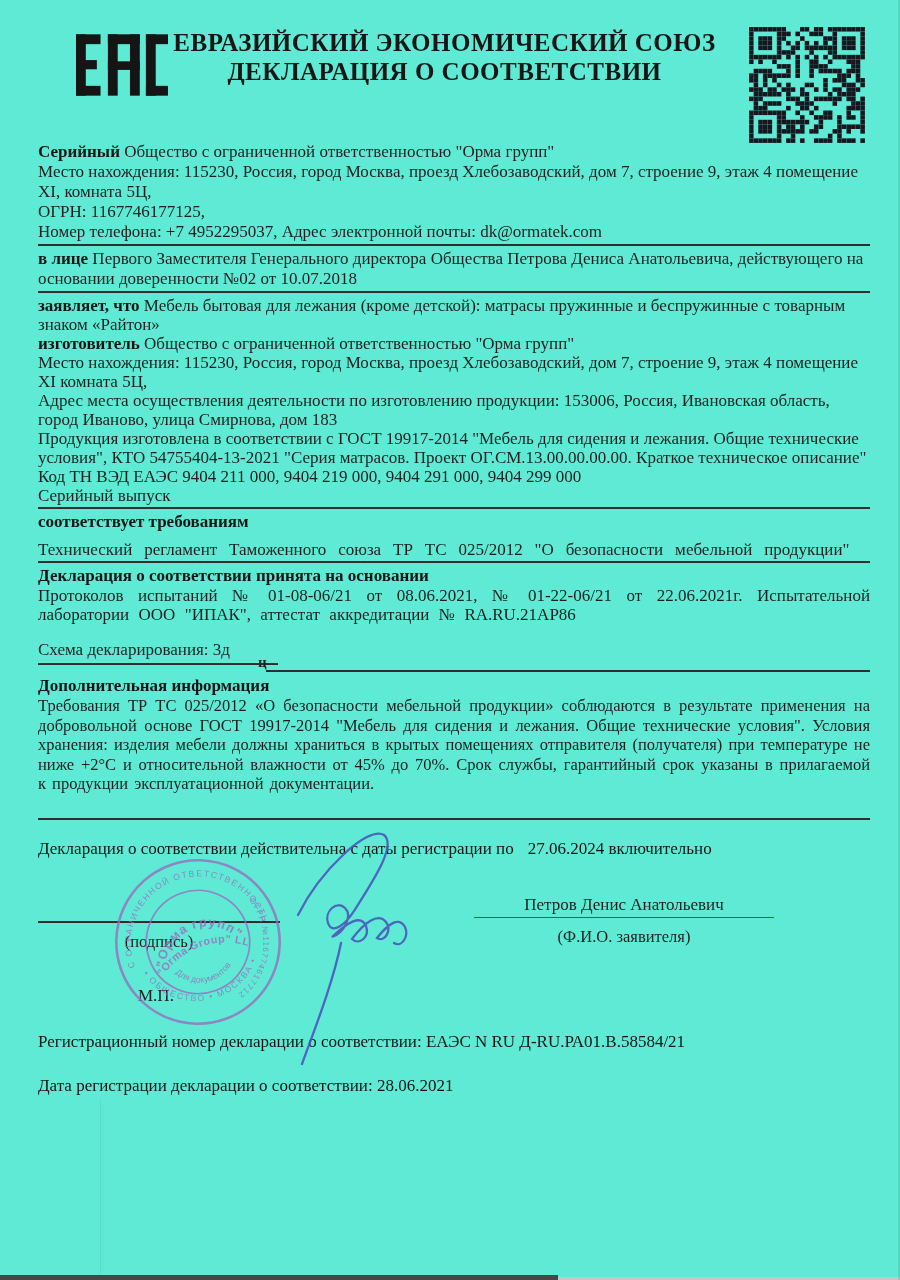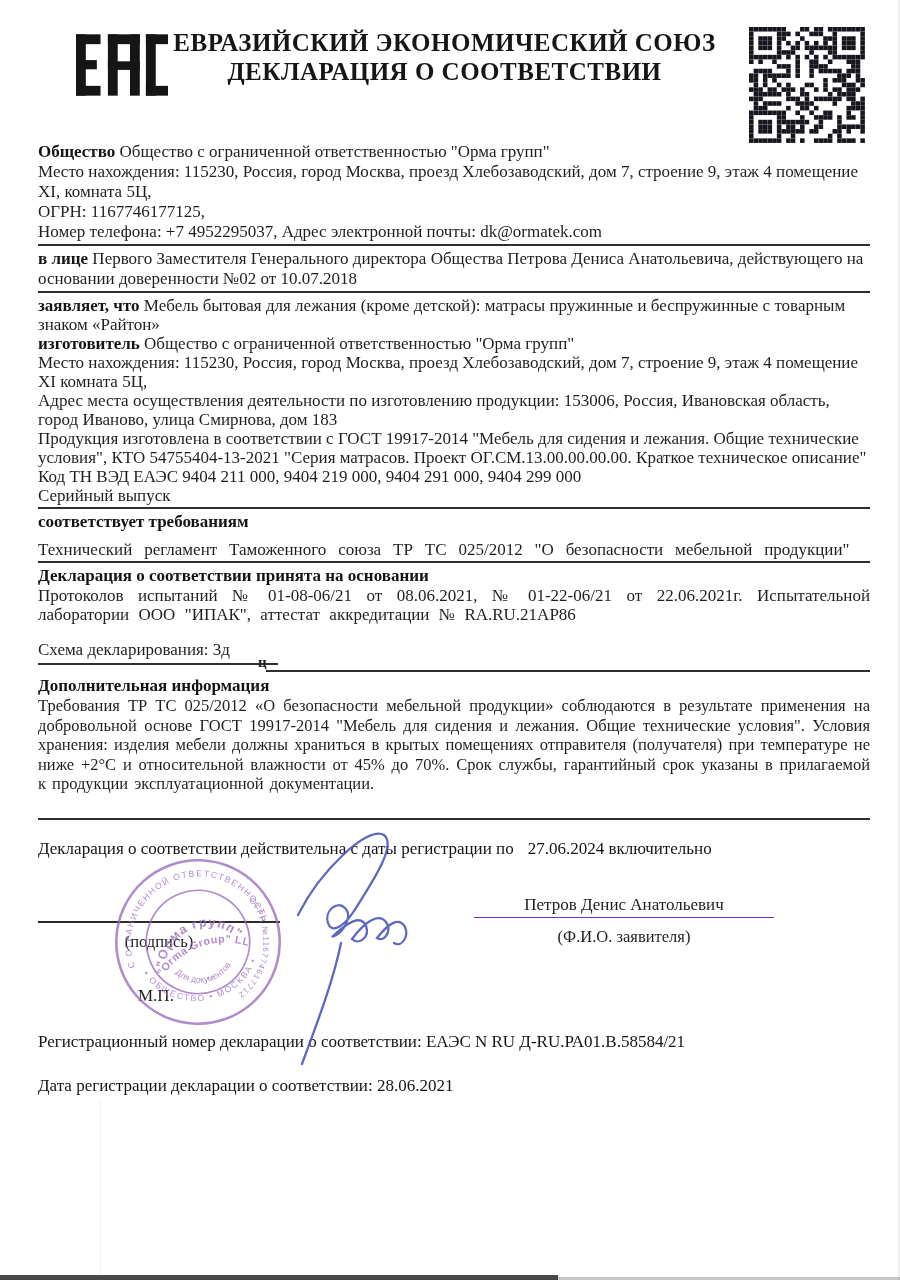--- a/index.html
+++ b/index.html
@@ -1,18 +1,18 @@
 <!DOCTYPE html>
 <html lang="ru"><head>
 <meta charset="utf-8">
 <style>
   html,body{margin:0;padding:0;background:#e8e8e8;}
   .page{
     position:relative;width:900px;height:1280px;margin:0 auto;
-    background:#ffffff;overflow:hidden;
+    background:#5eead4;overflow:hidden;
     font-family:"Liberation Serif","DejaVu Serif",serif;
     color:#1f1f1f;
   }
   
   .hdr{position:absolute;top:0;left:0;right:0;height:140px;}
   .eac-logo{position:absolute;left:76px;top:30px;width:92px;height:70px;}
   .hdr-title{position:absolute;left:172px;top:28px;width:545px;text-align:center;
     font-weight:bold;font-size:25px;line-height:29px;letter-spacing:.5px;color:#161616;}
   .qr{position:absolute;left:748px;top:27px;width:118px;height:116px;}
   
@@ -419,21 +419,21 @@
           <rect x="92.00" y="110.40" width="4.51" height="4.51"></rect>
           <rect x="96.60" y="110.40" width="4.51" height="4.51"></rect>
           <rect x="101.20" y="110.40" width="4.51" height="4.51"></rect>
           <rect x="110.40" y="110.40" width="4.51" height="4.51"></rect>
         </g>
       </svg>
   </div>
 
   <div class="body">
 
-    <p class="para"><b class="lbl">Общество</b> <span>Общество с ограниченной ответственностью "Орма групп"</span></p>
+    <p class="para"><b class="lbl">Серийный</b> <span>Общество с ограниченной ответственностью "Орма групп"</span></p>
     <div class="para">Место нахождения: 115230, Россия, город Москва, проезд Хлебозаводский, дом 7, строение 9, этаж 4 помещение XI, комната 5Ц,</div>
     <div class="para">ОГРН: 1167746177125,</div>
     <div class="para">Номер телефона: +7 4952295037, Адрес электронной почты: dk@ormatek.com</div>
     <hr class="rule">
 
     <p class="para"><b class="lbl">в лице</b> <span>Первого Заместителя Генерального директора Общества Петрова Дениса Анатольевича, действующего на основании доверенности №02 от 10.07.2018</span></p>
     <hr class="rule">
 
     <div class="tight">
       <p class="para"><b class="lbl">заявляет, что</b> <span>Мебель бытовая для лежания (кроме детской): матрасы пружинные и беспружинные с товарным знаком «Райтон»</span></p>

